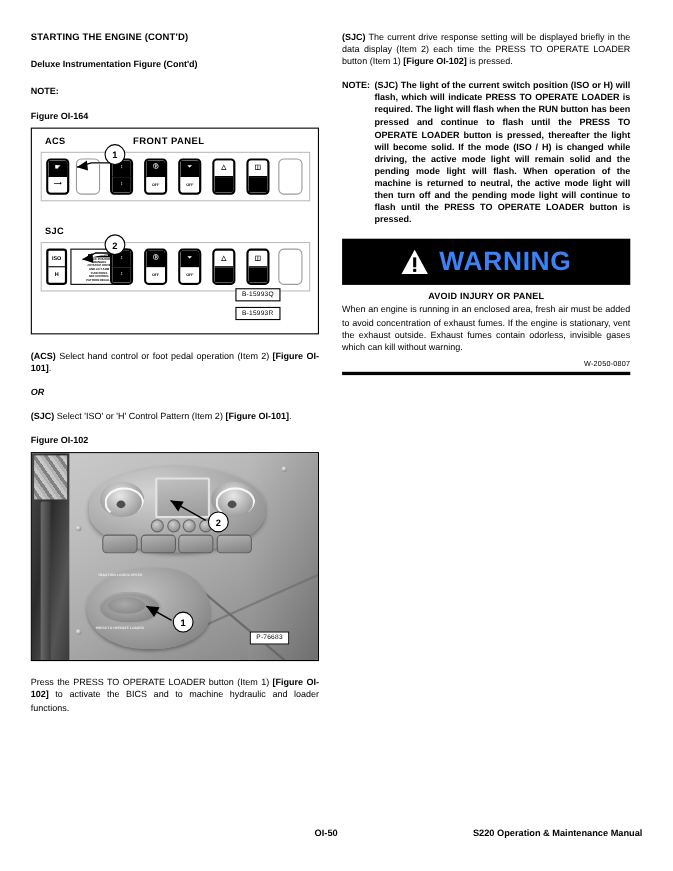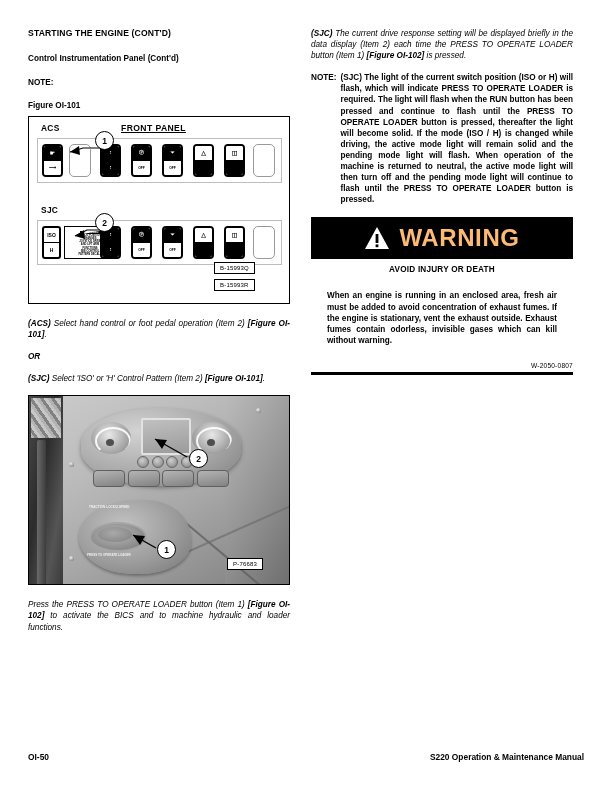--- a/index.html
+++ b/index.html
@@ -39,21 +39,20 @@
     font-weight: bold;
     margin: 0 0 13px 0;
     line-height: 11px;
   }
   p.body {
     font-size: 8.2px;
     line-height: 11.1px;
     margin: 0 0 11px 0;
     text-align: justify;
     text-justify: inter-word;
-    font-style: italic;
   }
   p.body.last { margin-bottom: 0; }
   .note-block {
     display: flex;
     margin: 0 0 12px 0;
   }
   .note-label {
     font-size: 8.2px;
     font-weight: bold;
     line-height: 11.1px;
@@ -102,21 +101,20 @@
     letter-spacing: .3px;
   }
   .fig101 .acs-label { left: 12px; top: 6px; }
   .fig101 .sjc-label { left: 12px; top: 88px; }
   .fig101 .front-panel-label {
     position: absolute;
     left: 92px; top: 6px;
     font-size: 8.6px;
     font-weight: bold;
     letter-spacing: .4px;
-    text-decoration: underline;
   }
   .panel-row {
     position: absolute;
     left: 8px;
     width: 245px;
     height: 45px;
     border: 1.5px solid #bdbdbd;
     background: #fff;
     box-sizing: border-box;
   }
@@ -371,46 +369,46 @@
   .ph-bolt {
     width: 5px; height: 5px; border-radius: 50%;
     background: radial-gradient(circle at 35% 30%, #efefef, #6a6a6a);
   }
   .ph-arrow-svg { left:0; top:0; width: 262px; height: 190px; }
 
   
   .warning-box { margin: 4px 0 0 0; width: 262px; }
   .warning-header {
     background: #000;
-    color: #fdba74;
+    color: #3b82f6;
     height: 42px;
     display: flex;
     align-items: center;
     justify-content: center;
     gap: 9px;
   }
   .warning-header .wtext {
     font-size: 24px;
     font-weight: bold;
     letter-spacing: .6px;
   }
   .warning-sub {
     text-align: center;
     font-size: 8.2px;
     font-weight: bold;
     margin: 6px 0 2px 0;
     letter-spacing: .2px;
   }
   .warning-body {
     font-size: 8.2px;
-    font-weight: bold;
+    font-weight: normal;
     line-height: 11.1px;
     text-align: justify;
     text-justify: inter-word;
-    margin: 16px;
+    margin: 0;
   }
   .warning-code {
     text-align: right;
     font-size: 6.6px;
     margin-top: 7px;
     letter-spacing: .2px;
   }
   .warning-rule {
     height: 3px;
     background: #000;
@@ -421,38 +419,38 @@
   .footer {
     position: absolute;
     left: 28px;
     top: 752px;
     width: 556px;
     display: flex;
     justify-content: space-between;
     font-size: 8.4px;
     font-weight: bold;
   }
-  .footer .pg { }
+  .footer .pg { margin-left: 258px; }
 </style>
 </head>
 <body>
 
 <div class="page">
 
   <div class="col col-left">
 
     <h1 class="section-title">STARTING THE ENGINE (CONT'D)</h1>
 
-    <h2 class="subsection-title">Control Instrumentation Panel (Cont'd)</h2>
+    <h2 class="subsection-title">Deluxe Instrumentation Figure (Cont'd)</h2>
 
     <div class="note-block">
       <span class="note-label">NOTE:</span>
     </div>
 
-    <div class="fig-label">Figure OI-101</div>
+    <div class="fig-label">Figure OI-164</div>
 
     <div class="fig101">
 
       <span class="acs-label">ACS</span>
       <span class="front-panel-label">FRONT PANEL</span>
       <span class="sjc-label">SJC</span>
 
       <div class="panel-row acs-row">
 
         <div class="rocker" style="left:4px">
@@ -576,20 +574,21 @@
     <p class="body">
       <b>(ACS)</b><span> Select hand control or foot pedal operation (Item 2) </span><b>[Figure OI-101]</b><span>.</span>
     </p>
 
     <div class="or-word">OR</div>
 
     <p class="body">
       <b>(SJC)</b><span> Select 'ISO' or 'H' Control Pattern (Item 2) </span><b>[Figure OI-101]</b><span>.</span>
     </p>
 
+    <div class="fig-label">Figure OI-102</div>
 
     <div class="fig102">
       <div class="ph ph-panelface"></div>
       <div class="ph ph-rightbody"></div>
       <div class="ph ph-diag1"></div>
       <div class="ph ph-diag2"></div>
       <div class="ph ph-leftpost"></div>
       <div class="ph ph-leftpost-top"></div>
       <div class="ph ph-pillar"></div>
 
@@ -661,21 +660,21 @@
 
     <div class="warning-box">
       <div class="warning-header">
         <svg width="26" height="24" viewBox="0 0 26 24">
           <polygon points="13,1 25,23 1,23" fill="#ffffff"></polygon>
           <rect x="11.6" y="8" width="2.8" height="9" fill="#000000"></rect>
           <rect x="11.6" y="18.4" width="2.8" height="2.8" fill="#000000"></rect>
         </svg>
         <span class="wtext">WARNING</span>
       </div>
-      <div class="warning-sub">AVOID INJURY OR DEATH</div>
+      <div class="warning-sub">AVOID INJURY OR PANEL</div>
       <p class="warning-body">When an engine is running in an enclosed area, fresh air must be added to avoid concentration of exhaust fumes. If the engine is stationary, vent the exhaust outside. Exhaust fumes contain odorless, invisible gases which can kill without warning.</p>
       <div class="warning-code">W-2050-0807</div>
       <div class="warning-rule"></div>
     </div>
   </div>
 
   <div class="footer">
     <span class="pg">OI-50</span>
     <span>S220 Operation &amp; Maintenance Manual</span>
   </div>

